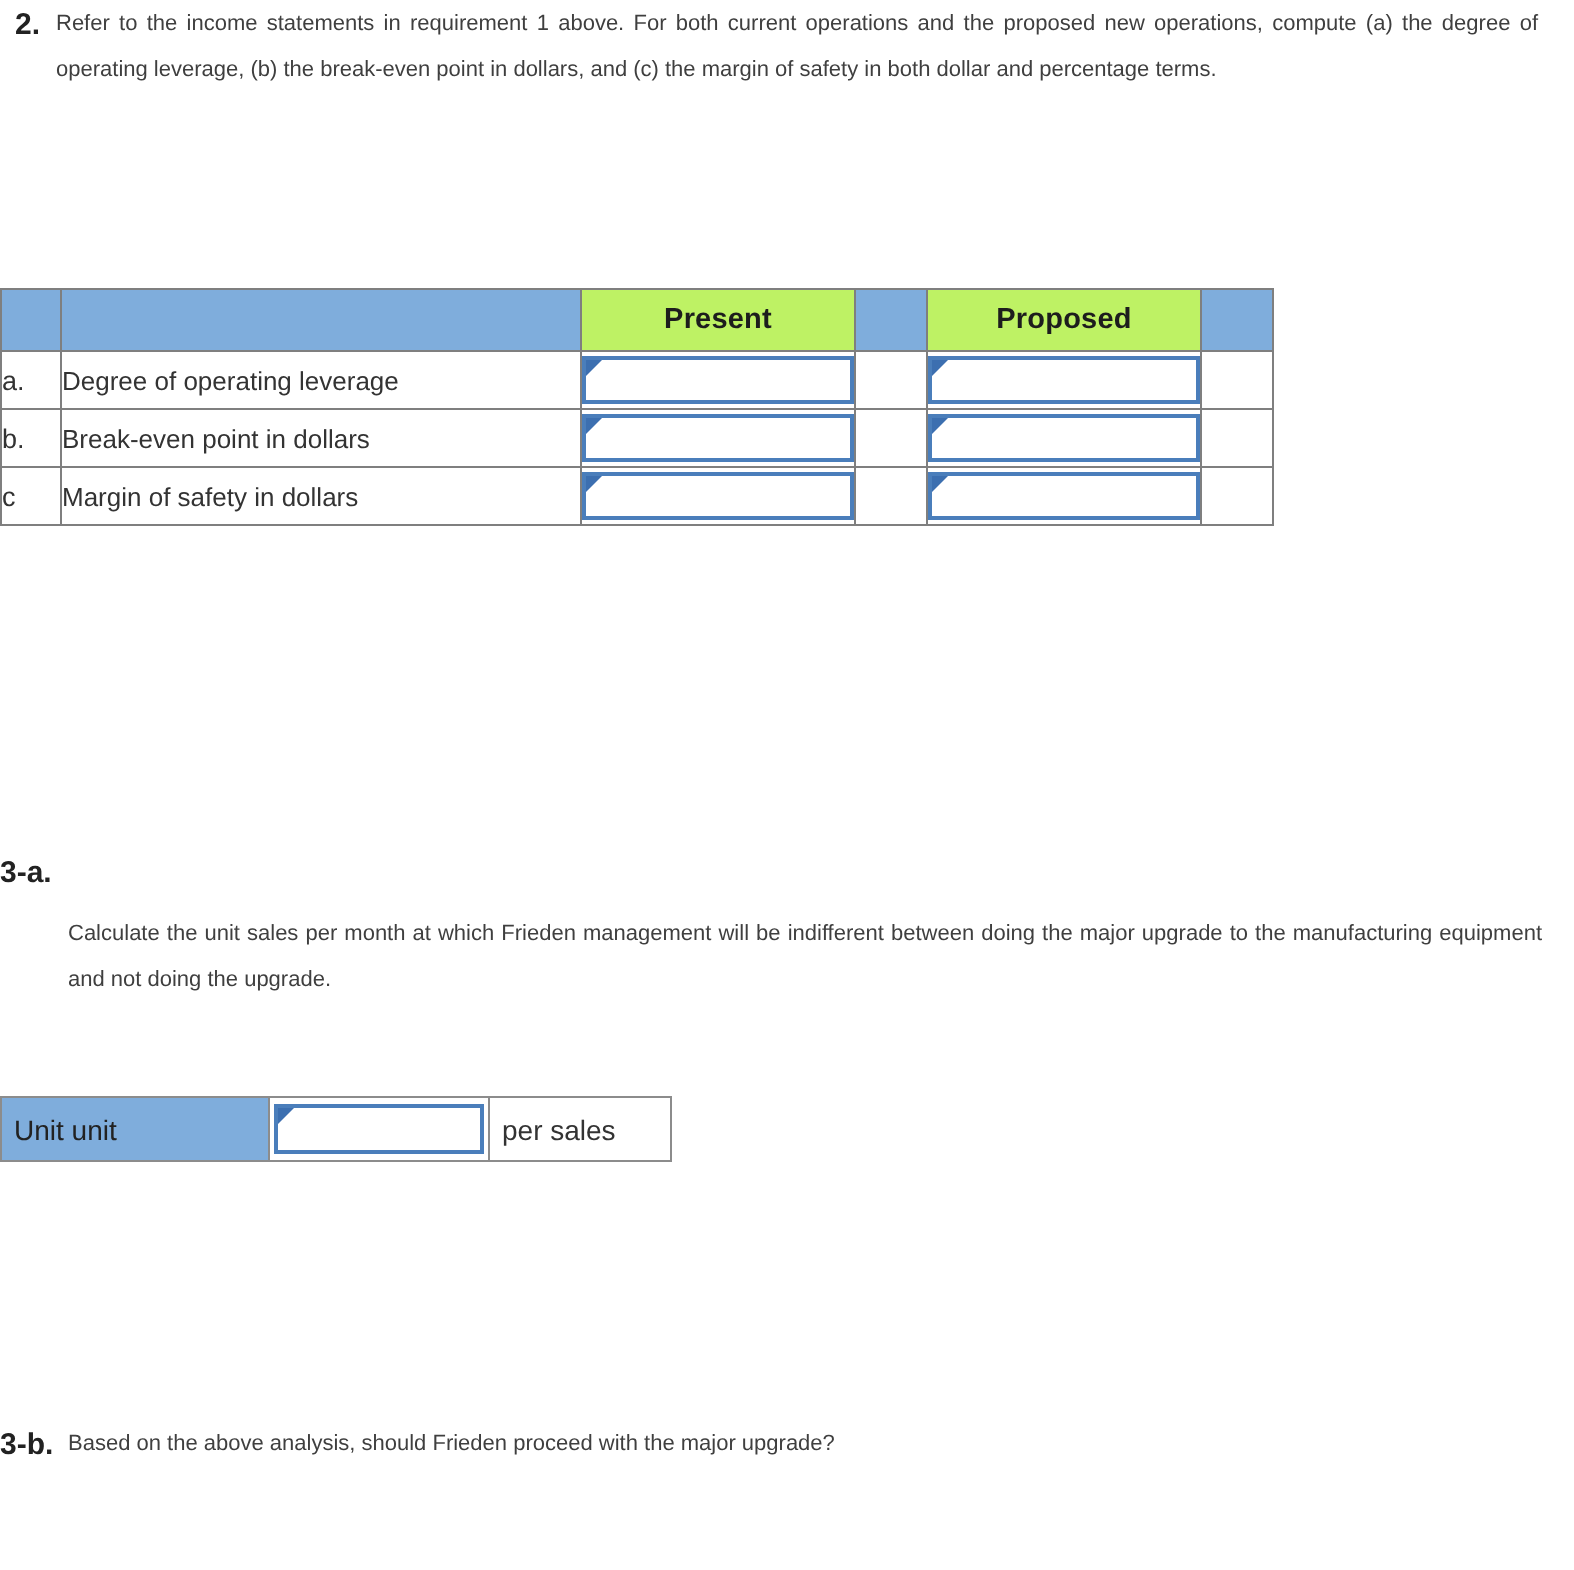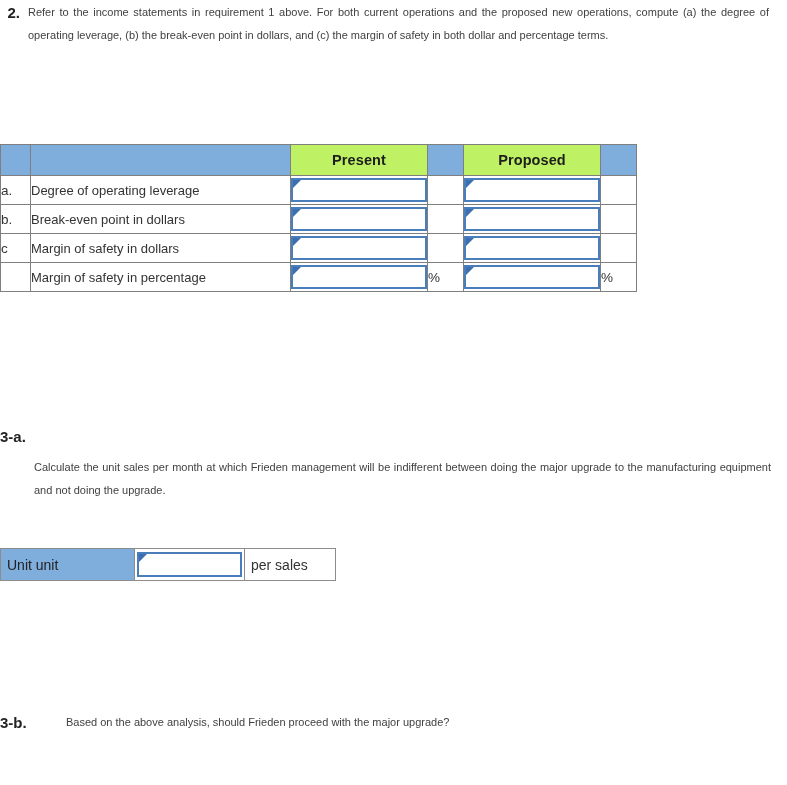--- a/index.html
+++ b/index.html
@@ -40,21 +40,21 @@
   .q-body.nojustify { text-align: left; }
 
   #question-2 { left: 0px; top: 1px; width: 787px; }
   #question-2 .q-num { width: 28px; text-align: right; padding-right: 8px; box-sizing: border-box; }
   #question-2 .q-body { width: 741px; }
 
   #question-3a { left: 0px; top: 425px; width: 787px; }
   #question-3a .q-num { width: 34px; text-align: left; padding-right: 2px; box-sizing: border-box; }
   #question-3a .q-body { width: 737px; margin-top: 31px; }
 
-  #question-3b { left: 0px; top: 711px; width: 787px; gap: 32px; }
+  #question-3b { left: 0px; top: 711px; width: 787px; }
   #question-3b .q-num { width: 34px; text-align: left; padding-right: 2px; box-sizing: border-box; }
   #question-3b .q-body { width: 737px; }
 
   
   #answer-table {
     position: absolute;
     left: 0px;
     top: 144px;
     border-collapse: collapse;
     table-layout: fixed;
@@ -249,36 +249,20 @@
       </td>
       <td class="cell-unit"></td>
       <td class="cell-value">
         <span class="ansbox-wrap">
           <input class="ansbox" type="text" value="" style="">
         </span>
       </td>
       <td class="cell-unit"></td>
     </tr>
 
-    <tr class="row-last">
-      <td class="cell-letter"></td>
-      <td class="cell-label">Margin of safety in percentage</td>
-      <td class="cell-value">
-        <span class="ansbox-wrap">
-          <input class="ansbox" type="text" value="" style="">
-        </span>
-      </td>
-      <td class="cell-unit">%</td>
-      <td class="cell-value">
-        <span class="ansbox-wrap">
-          <input class="ansbox" type="text" value="" style="">
-        </span>
-      </td>
-      <td class="cell-unit">%</td>
-    </tr>
   </tbody>
 </table>
 
 <div class="question" id="question-3a">
   <span class="q-num">3-a.</span>
   <span class="q-body">Calculate the unit sales per month at which Frieden management will be indifferent between doing the major upgrade to the manufacturing equipment and not doing the upgrade.</span>
 </div>
 
 <table id="unitsales-table">
   <tbody>

